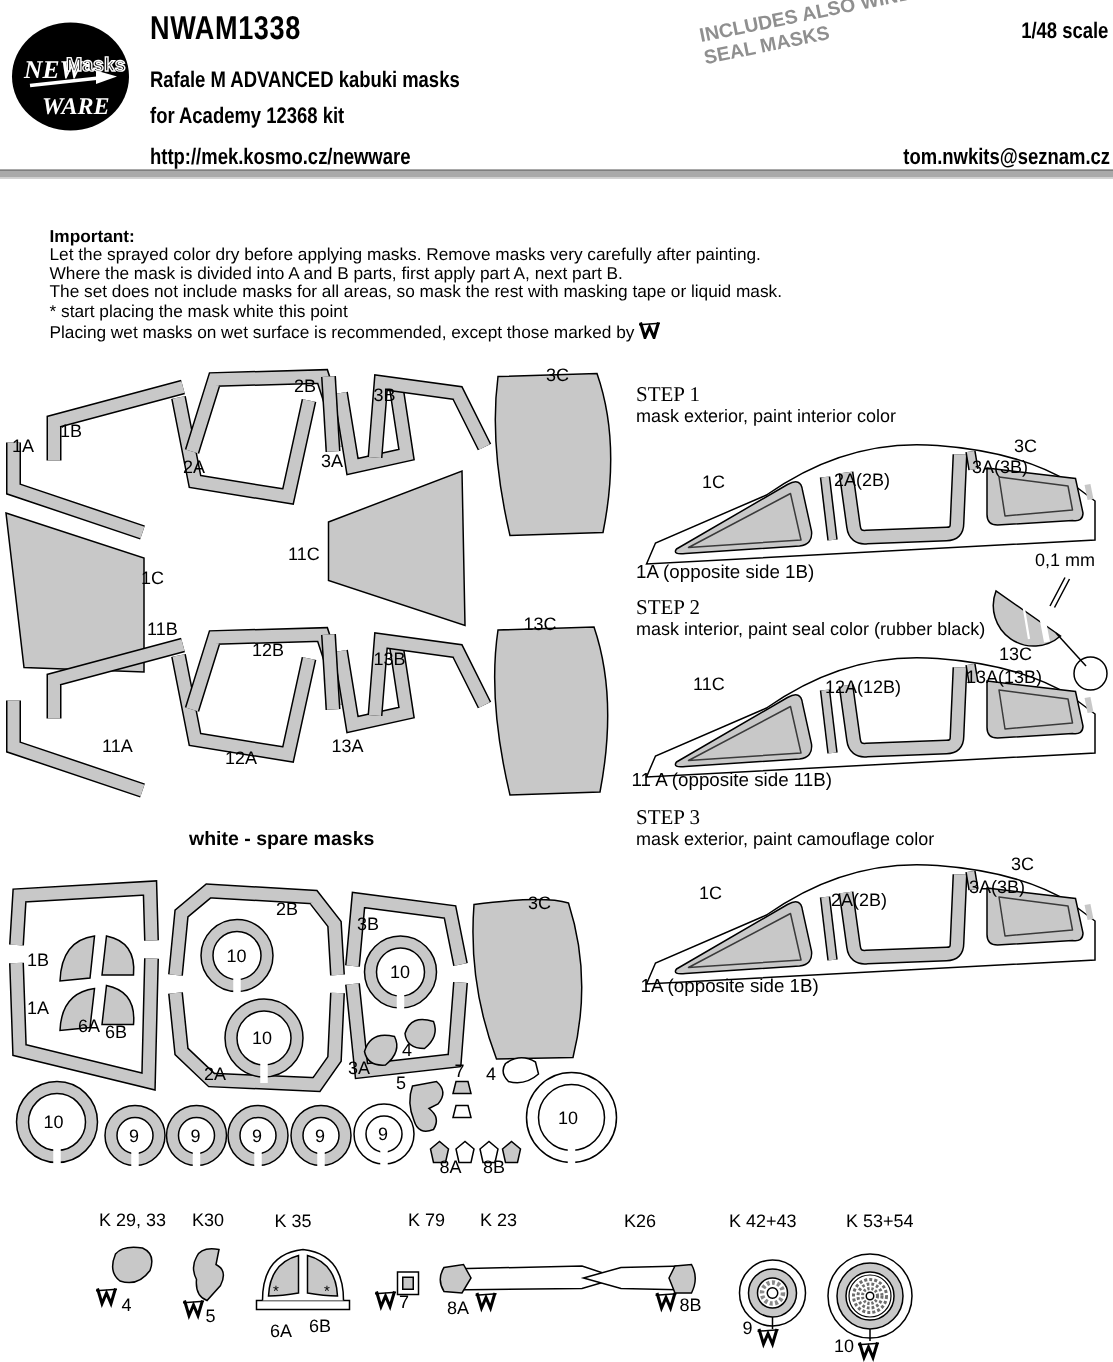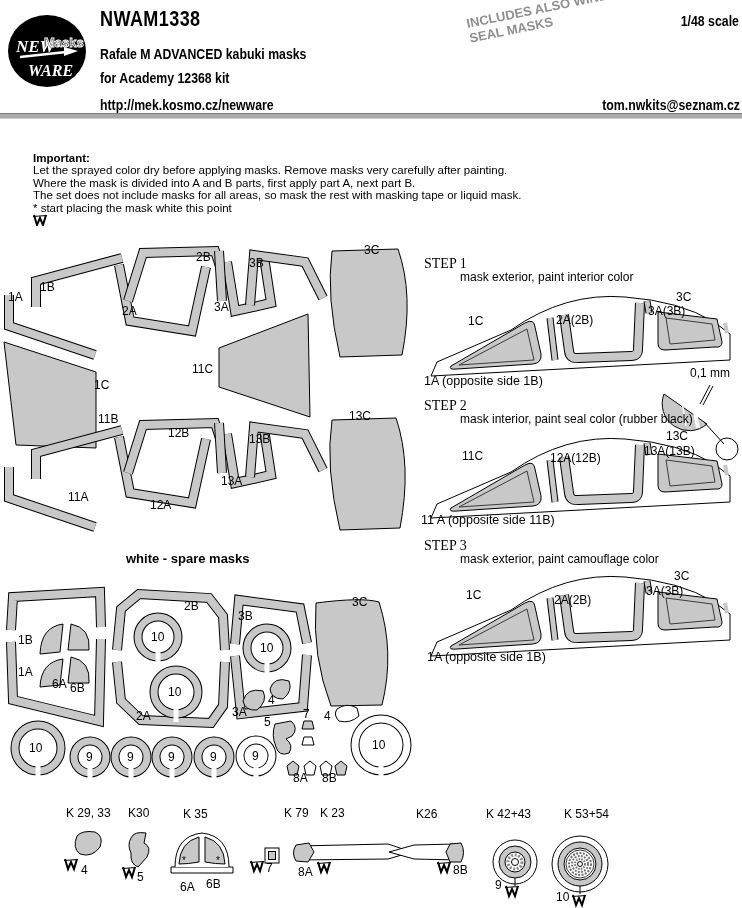--- a/index.html
+++ b/index.html
@@ -12,21 +12,21 @@
   .h15{font-size:15px;}
   .lbl{position:absolute;font-size:12px;line-height:1;white-space:nowrap;}
   .lbl.b{font-weight:bold;}
   .banner{color:#8f8f8f;font-size:13px;font-weight:bold;line-height:15px;
           transform:rotate(-11.5deg);transform-origin:0 50%;}
   .rule{position:absolute;left:0;top:113px;width:742px;height:4px;background:#a9a9a9;
         border-top:1px solid #7e7e7e;border-bottom:1px solid #cfcfcf;}
   .imp{position:absolute;left:33px;top:152px;font-size:11.5px;line-height:12.4px;width:690px;}
   .imp .hd{font-weight:bold;}
   .steptitle{font-size:14px;font-family:Liberation Serif, serif;}
-  .stepsub{font-size:12px;margin-left:36px;}
+  .stepsub{font-size:12px;}
   .cap{font-size:12.5px;}
   svg{position:absolute;}
   svg.inline{position:static;}
   
   .sU{fill:none;stroke:#000;stroke-width:10;stroke-linejoin:miter;}
   .sO{fill:none;stroke:#c8c8c8;stroke-width:8;stroke-linejoin:miter;}
   .panel{fill:#c8c8c8;stroke:#000;stroke-width:1;}
   .wline{stroke:#fff;stroke-width:5;fill:none;}
   .rU{fill:none;stroke:#000;stroke-width:9;}
   .rO{fill:none;stroke:#c8c8c8;stroke-width:7;}
@@ -86,20 +86,21 @@
   <span class="abs cndR h15" style="right:2px;top:96px">tom.nwkits@seznam.cz</span>
   <div class="rule"></div>
 
   <div class="imp">
     <div class="hd">Important:</div>
     <div>Let the sprayed color dry before applying masks. Remove masks very carefully after painting.</div>
     <div>Where the mask is divided into A and B parts, first apply part A, next part B.</div>
     <div>The set does not include masks for all areas, so mask the rest with masking tape or liquid mask.</div>
     <div>* start placing the mask white this point</div>
     <div>
+      <span>Placing wet masks on wet surface is recommended, except those marked by</span>
       <svg class="inline" width="14" height="12" viewBox="0 0 14 12" style="vertical-align:-1px">
           <use href="#wicon"></use>
         </svg>
     </div>
   </div>
 
   <svg style="left:0;top:245px" width="420" height="292" viewBox="0 0 420 292">
     <defs>
       <path id="p1" d="M9,50 L9,81 L95,110"></path>
       <path id="p2" d="M36,62 L36,36 L122,13"></path>
@@ -163,21 +164,21 @@
   <span class="lbl" style="left:214px;top:301px">3A</span>
   <span class="lbl" style="left:249px;top:257px">3B</span>
   <span class="lbl" style="left:364px;top:244px">3C</span>
   <span class="lbl" style="left:94px;top:379px">1C</span>
   <span class="lbl" style="left:192px;top:363px">11C</span>
   <span class="lbl" style="left:349px;top:410px">13C</span>
   <span class="lbl" style="left:68px;top:491px">11A</span>
   <span class="lbl" style="left:98px;top:413px">11B</span>
   <span class="lbl" style="left:150px;top:499px">12A</span>
   <span class="lbl" style="left:168px;top:427px">12B</span>
-  <span class="lbl" style="left:221px;top:475px">13A</span>
+  <span class="lbl" style="left:221px;top:491px">13A</span>
   <span class="lbl" style="left:249px;top:433px">13B</span>
 
   <span class="lbl steptitle" style="left:424px;top:257px">STEP 1</span>
   <span class="lbl stepsub" style="left:424px;top:271px">mask exterior, paint interior color</span>
   <svg style="left:426px;top:288px" width="312" height="95" viewBox="0 0 310 95">
       <use href="#canopy"></use>
     </svg>
   <span class="lbl" style="left:468px;top:315px">1C</span>
   <span class="lbl" style="left:556px;top:314px">2A(2B)</span>
   <span class="lbl" style="left:648px;top:305px">3A(3B)</span>
@@ -372,21 +373,21 @@
       <circle cx="580" cy="64" r="5" fill="none" stroke="#6e6e6e" stroke-width="2" stroke-dasharray="1.5 1.2"></circle>
       <circle cx="580" cy="64" r="2.5" class="oln"></circle>
       <path d="M580,86 L580,94" class="thin"></path>
       <use href="#wicon" x="572" y="94"></use>
     </g>
   </svg>
 
   <span class="lbl" style="left:66px;top:807px">K 29, 33</span>
   <span class="lbl" style="left:128px;top:807px">K30</span>
   <span class="lbl" style="left:183px;top:808px">K 35</span>
-  <span class="lbl" style="left:284px;top:807px">K 79</span>
+  <span class="lbl" style="left:272px;top:807px">K 79</span>
   <span class="lbl" style="left:320px;top:807px">K 23</span>
   <span class="lbl" style="left:416px;top:808px">K26</span>
   <span class="lbl" style="left:486px;top:808px">K 42+43</span>
   <span class="lbl" style="left:564px;top:808px">K 53+54</span>
   <span class="lbl" style="left:81px;top:864px">4</span>
   <span class="lbl" style="left:137px;top:871px">5</span>
   <span class="lbl" style="left:180px;top:881px">6A</span>
   <span class="lbl" style="left:206px;top:878px">6B</span>
   <span class="lbl" style="left:266px;top:862px">7</span>
   <span class="lbl" style="left:298px;top:866px">8A</span>

